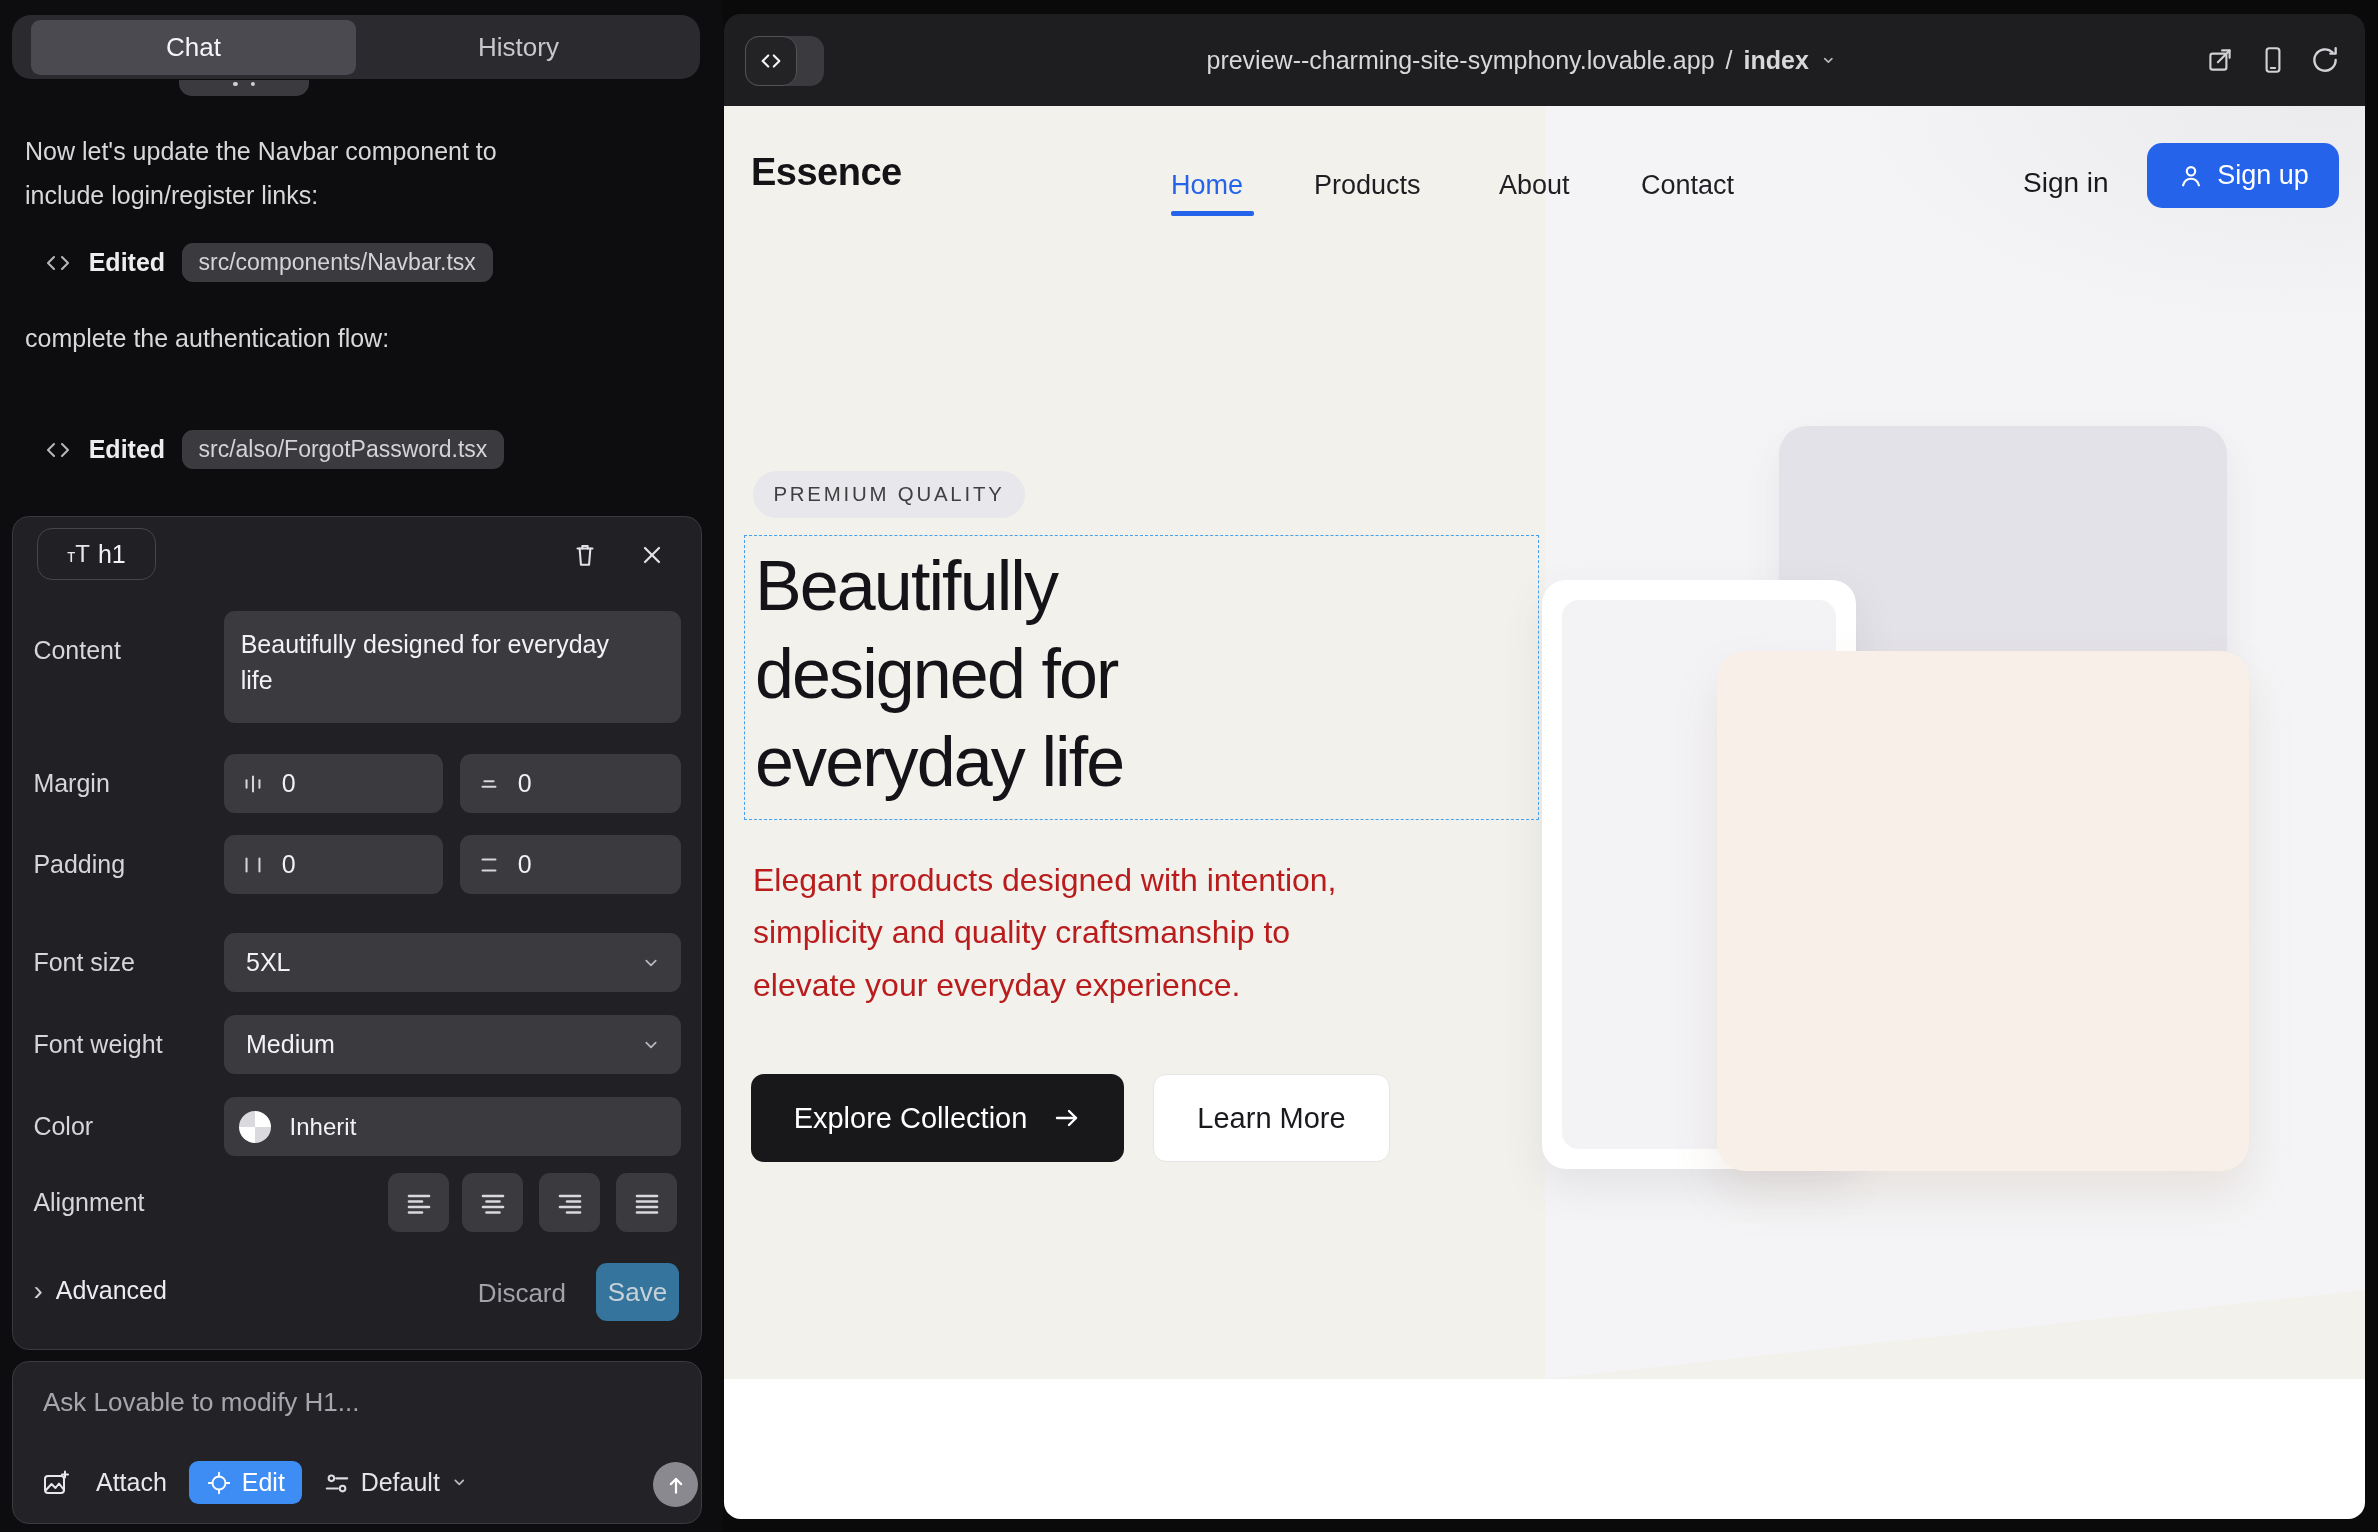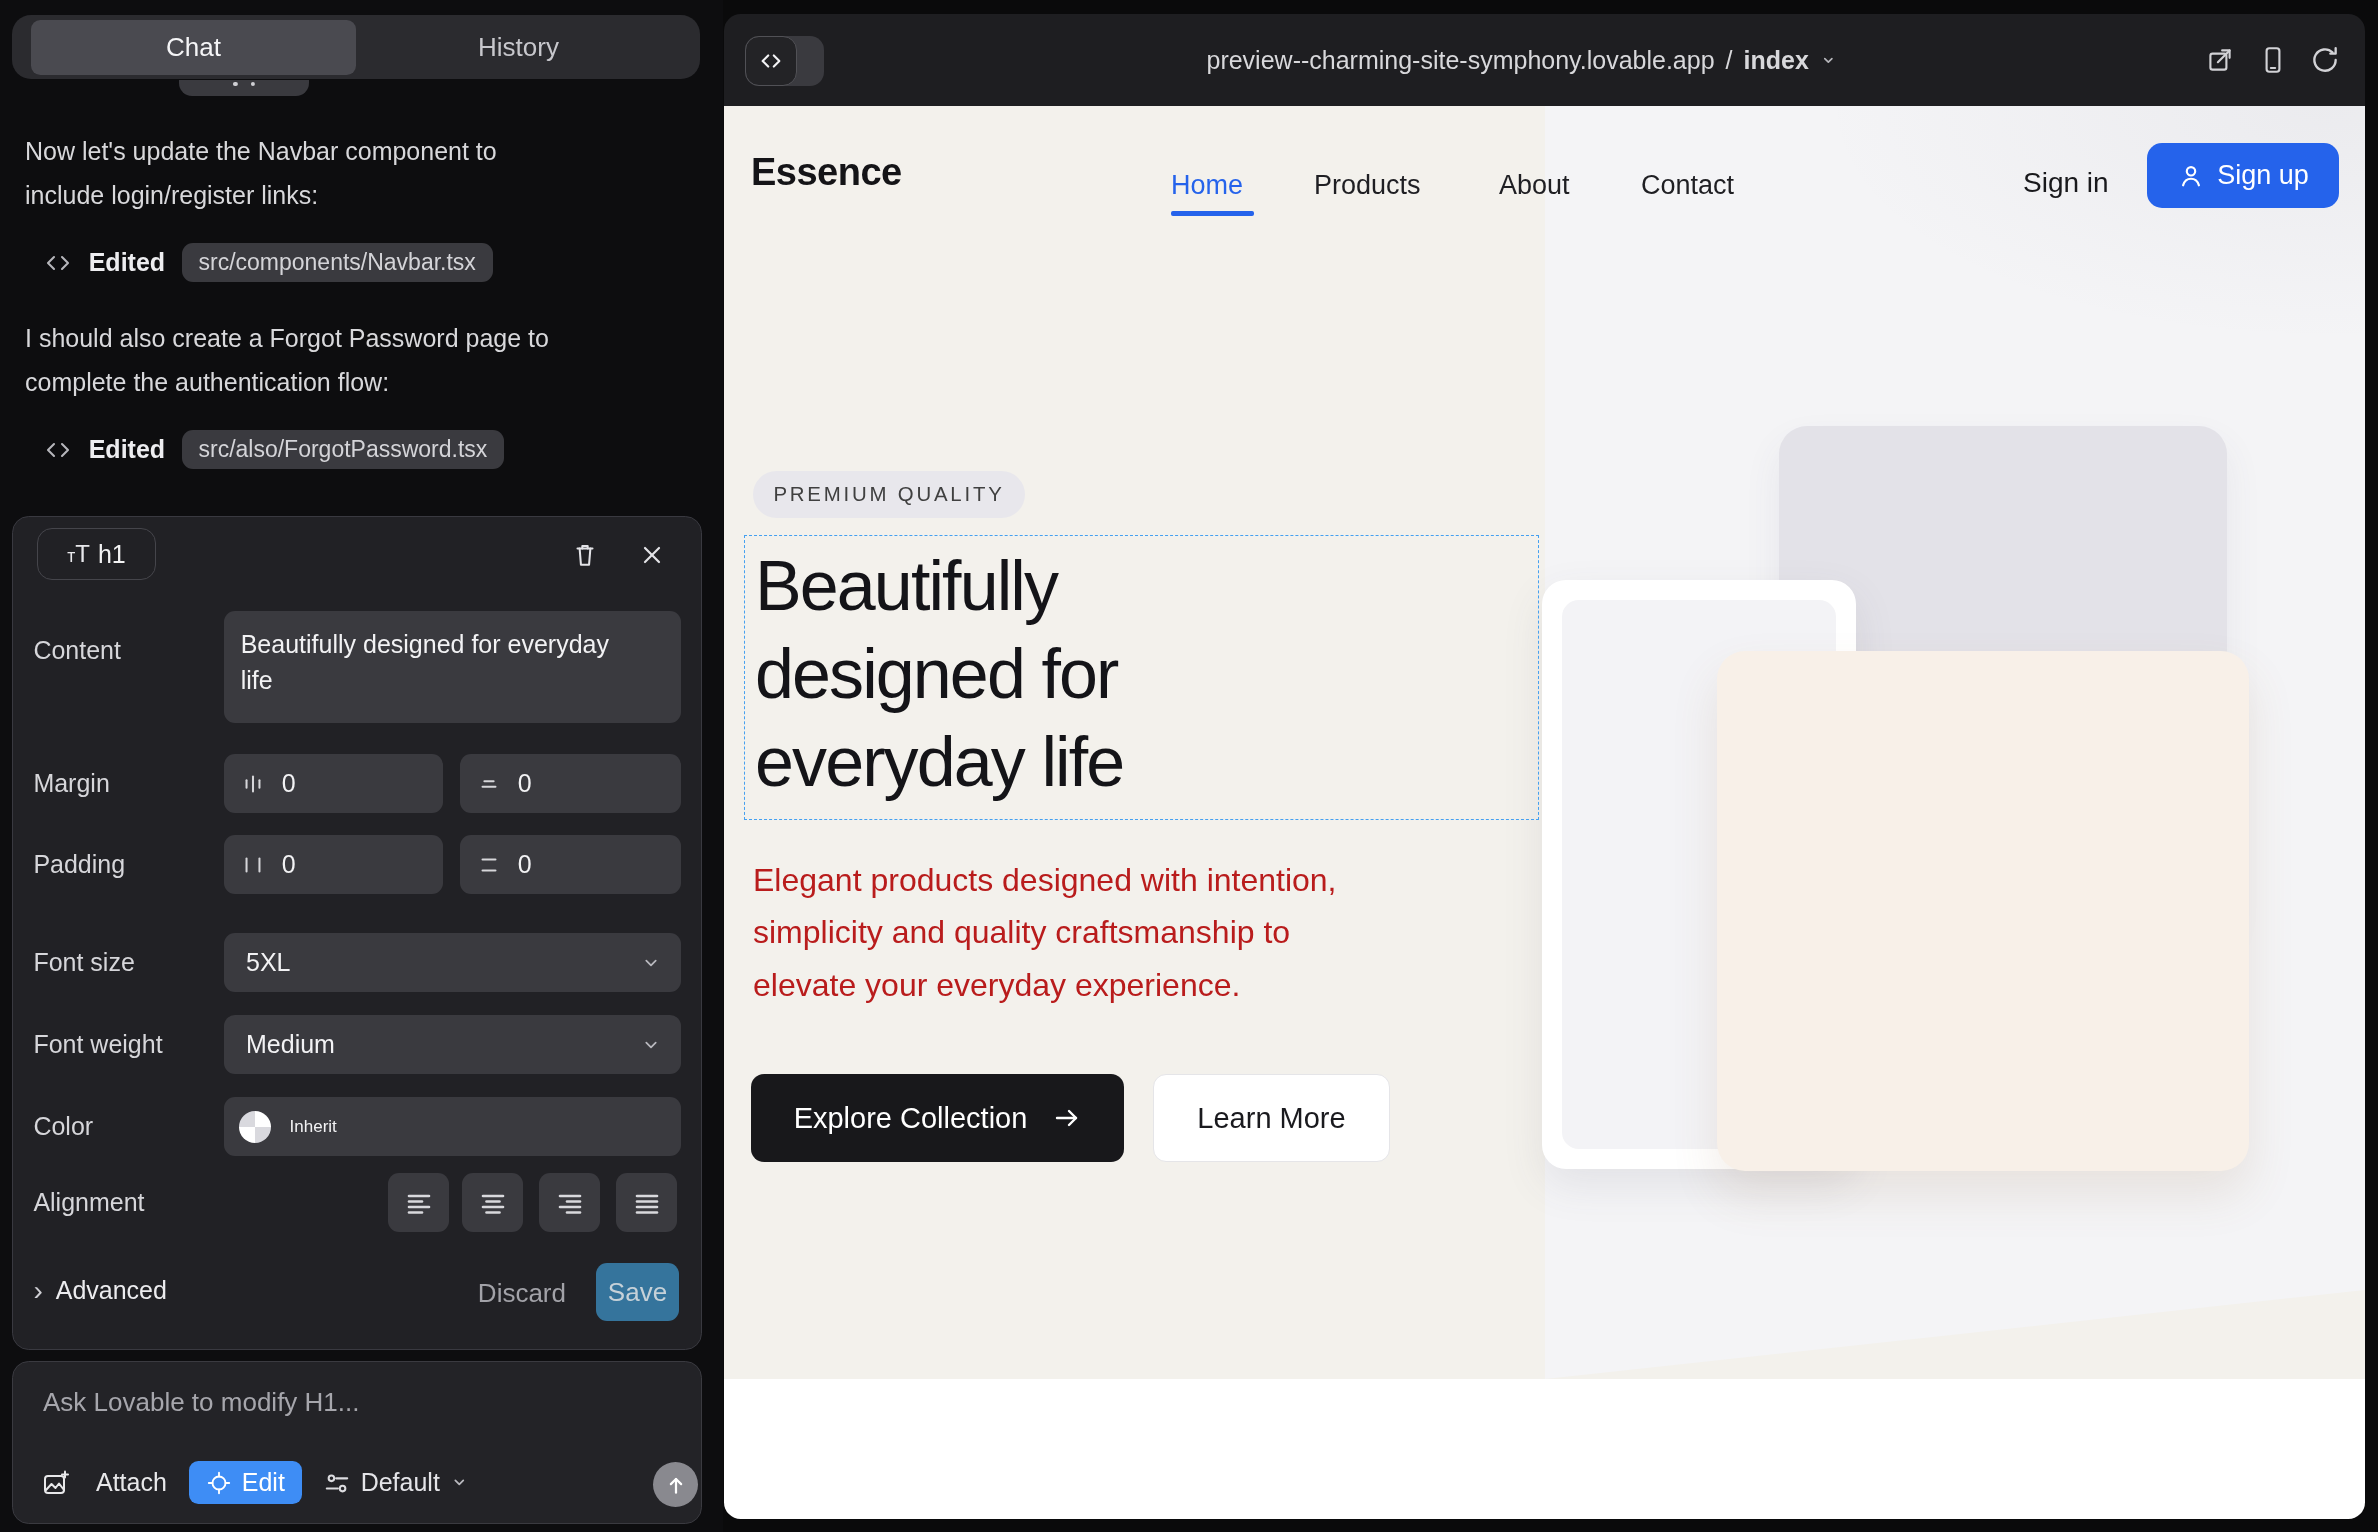--- a/index.html
+++ b/index.html
@@ -45,21 +45,21 @@
   .num-input input{width:65px;background:transparent;border:0;outline:0;color:#f2f2f4;font-size:25px;font-family:"Liberation Sans",sans-serif}
   .mx{left:211px;top:237px;width:219px}.my{left:447px;top:237px;width:221px}
   .px{left:211px;top:318px;width:219px}.py{left:447px;top:318px;width:221px}
   .select{height:59px;display:flex;align-items:center;justify-content:space-between;padding:0 18.6px 0 22px;
           font-size:25px;color:#f2f2f4}
   .fs-select{left:211px;top:416px;width:457px}
   .fw-select{left:211px;top:498px;width:457px}
   .color-field{left:211px;top:580px;width:457px;height:59px;display:flex;align-items:center;gap:18.6px;padding:0 15px}
   .swatch{width:32px;height:32px;border-radius:50%;background:
       conic-gradient(#fff 0 25%, #d9d9de 0 50%, #fff 0 75%, #d9d9de 0);background-size:100% 100%;}
-  .color-val{font-size:17px;color:#f2f2f4}
+  .color-val{font-size:24px;color:#f2f2f4}
   .align-btn{top:656px;width:61px;height:59px;background:#3a3a3f;border-radius:11px;display:flex;align-items:center;justify-content:center}
   .al-1{left:375px}.al-2{left:449px}.al-3{left:526px}.al-4{left:603px}
   .advanced{left:20.4px;top:759px;display:flex;align-items:center;gap:13px;font-size:25px;color:#ececef;font-weight:500}
   .advanced .chev{font-size:28px;color:#cfcfd4;line-height:25px}
   .discard{left:425px;top:761px;width:128px;text-align:right;font-size:26px;color:#a2a2a8}
   .save-btn{left:583px;top:746px;width:83px;height:58px;background:#35749c;border-radius:11px;border:0;
             display:flex;align-items:center;justify-content:center;font-size:26px;color:#c6d1d8;font-family:"Liberation Sans",sans-serif}
 
   
   .composer{left:12px;top:1361px;width:690px;height:163px;background:#232327;border:0.9px solid #3a3a40;border-radius:16.7px}
@@ -144,21 +144,20 @@
       <svg width="28" height="28" viewBox="0 0 28 28" fill="none" stroke="#b6b6bb" stroke-width="2.1" stroke-linecap="round" stroke-linejoin="round">
           <polyline points="10,8 4,14 10,20"></polyline>
           <polyline points="18,8 24,14 18,20"></polyline>
         </svg>
     </span>
     <span class="edited-label">Edited</span>
     <span class="file-pill">src/components/Navbar.tsx</span>
   </div>
 
   <div class="abs msg msg-2">
-    <div>I should also create a Forgot Password page to</div>
     <div>complete the authentication flow:</div>
   </div>
 
   <div class="abs edited-row edited-2">
     <span>
       <svg width="28" height="28" viewBox="0 0 28 28" fill="none" stroke="#b6b6bb" stroke-width="2.1" stroke-linecap="round" stroke-linejoin="round">
           <polyline points="10,8 4,14 10,20"></polyline>
           <polyline points="18,8 24,14 18,20"></polyline>
         </svg>
     </span>

